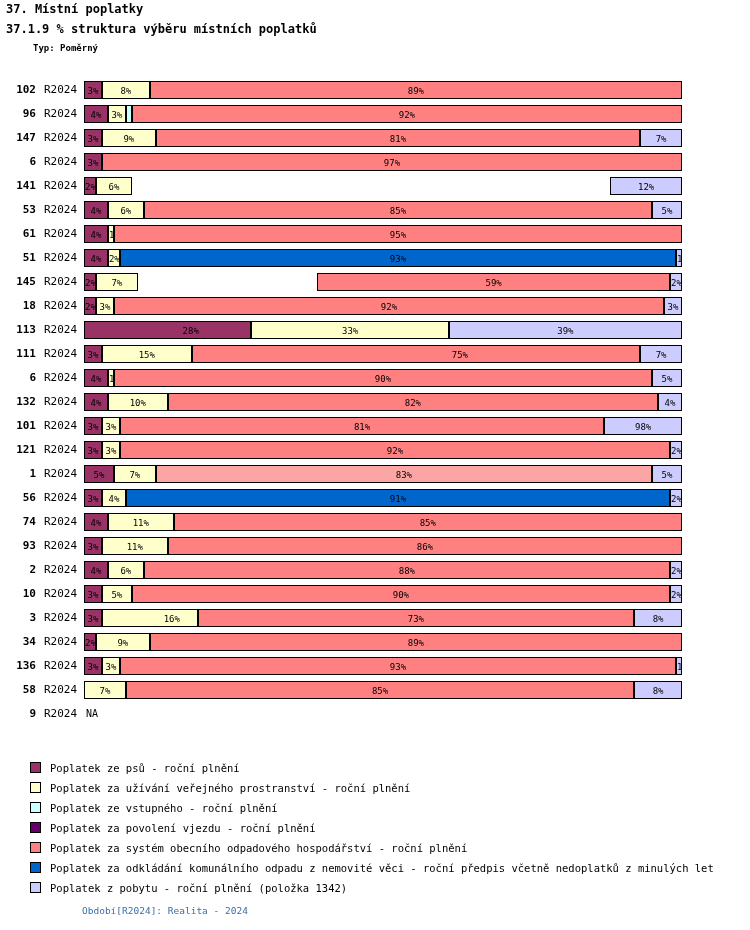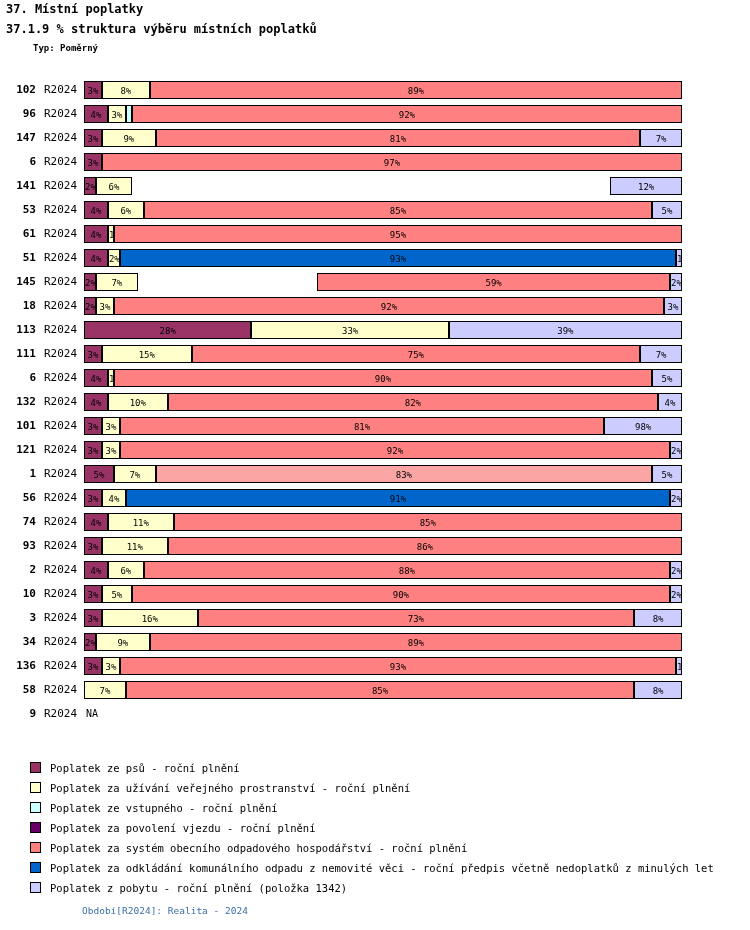--- a/index.html
+++ b/index.html
@@ -209,42 +209,42 @@
             </div>
             <div class="seg" style="left: 580.06px; width: 17.94px; background: rgb(204, 204, 255);">
               <div class="seglabel">3%</div>
             </div>
           </div>
         </div>
         <div class="row">
           <div class="rowcat">113</div>
           <div class="rowsub">R2024</div>
           <div class="track">
-            <div class="seg" style="left: 0px; width: 167.44px; background: rgb(153, 51, 102);">
+            <div class="seg" style="left: 0px; width: 167.44px; background: rgb(153, 51, 102); padding-left: 23px;">
               <div class="seglabel">28%</div>
             </div>
             <div class="seg" style="left: 167.44px; width: 197.34px; background: rgb(255, 255, 204);">
               <div class="seglabel">33%</div>
             </div>
             <div class="seg" style="left: 364.78px; width: 233.22px; background: rgb(204, 204, 255);">
               <div class="seglabel">39%</div>
             </div>
           </div>
         </div>
         <div class="row">
           <div class="rowcat">111</div>
           <div class="rowsub">R2024</div>
           <div class="track">
             <div class="seg" style="left: 0px; width: 17.94px; background: rgb(153, 51, 102);">
               <div class="seglabel">3%</div>
             </div>
             <div class="seg" style="left: 17.94px; width: 89.7px; background: rgb(255, 255, 204);">
               <div class="seglabel">15%</div>
             </div>
-            <div class="seg" style="left: 107.64px; width: 448.5px; background: rgb(255, 128, 128);">
+            <div class="seg" style="left: 107.64px; width: 448.5px; background: rgb(255, 128, 128); padding-left: 44px;">
               <div class="seglabel">75%</div>
             </div>
             <div class="seg" style="left: 556.14px; width: 41.86px; background: rgb(204, 204, 255);">
               <div class="seglabel">7%</div>
             </div>
           </div>
         </div>
         <div class="row">
           <div class="rowcat">6</div>
           <div class="rowsub">R2024</div>
@@ -419,21 +419,21 @@
             </div>
           </div>
         </div>
         <div class="row">
           <div class="rowcat">3</div>
           <div class="rowsub">R2024</div>
           <div class="track">
             <div class="seg" style="left: 0px; width: 17.94px; background: rgb(153, 51, 102);">
               <div class="seglabel">3%</div>
             </div>
-            <div class="seg" style="left: 17.94px; width: 95.68px; background: rgb(255, 255, 204);">
+            <div class="seg" style="left: 17.94px; width: 95.68px; background: rgb(255, 255, 204); padding-left: 22px;">
               <div class="seglabel">16%</div>
             </div>
             <div class="seg" style="left: 113.62px; width: 436.54px; background: rgb(255, 128, 128);">
               <div class="seglabel">73%</div>
             </div>
             <div class="seg" style="left: 550.16px; width: 47.84px; background: rgb(204, 204, 255);">
               <div class="seglabel">8%</div>
             </div>
           </div>
         </div>

